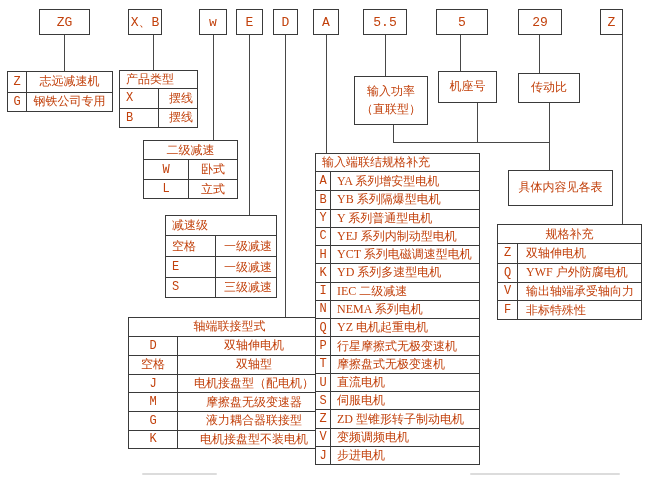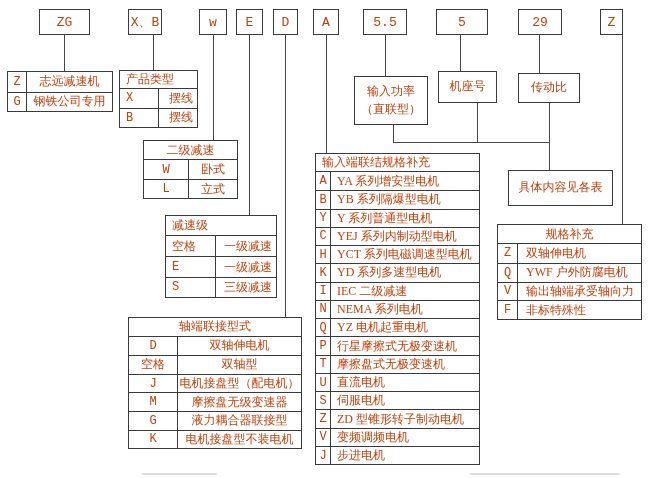--- a/index.html
+++ b/index.html
@@ -138,21 +138,21 @@
           <span class="c1">E</span>
           <span class="c2">一级减速</span>
         </div>
         <div class="trow">
           <span class="c1">S</span>
           <span class="c2">三级减速</span>
         </div>
       </div>
   </div>
 
-  <div class="tbl t5" style="left:128px;top:317px;width:174px">
+  <div class="tbl t5" style="left:128px;top:317px;width:203px">
     <div class="thead hc">轴端联接型式</div>
     <div>
         <div class="trow">
           <span class="c1">D</span>
           <span class="c2">双轴伸电机</span>
         </div>
         <div class="trow">
           <span class="c1">空格</span>
           <span class="c2">双轴型</span>
         </div>

